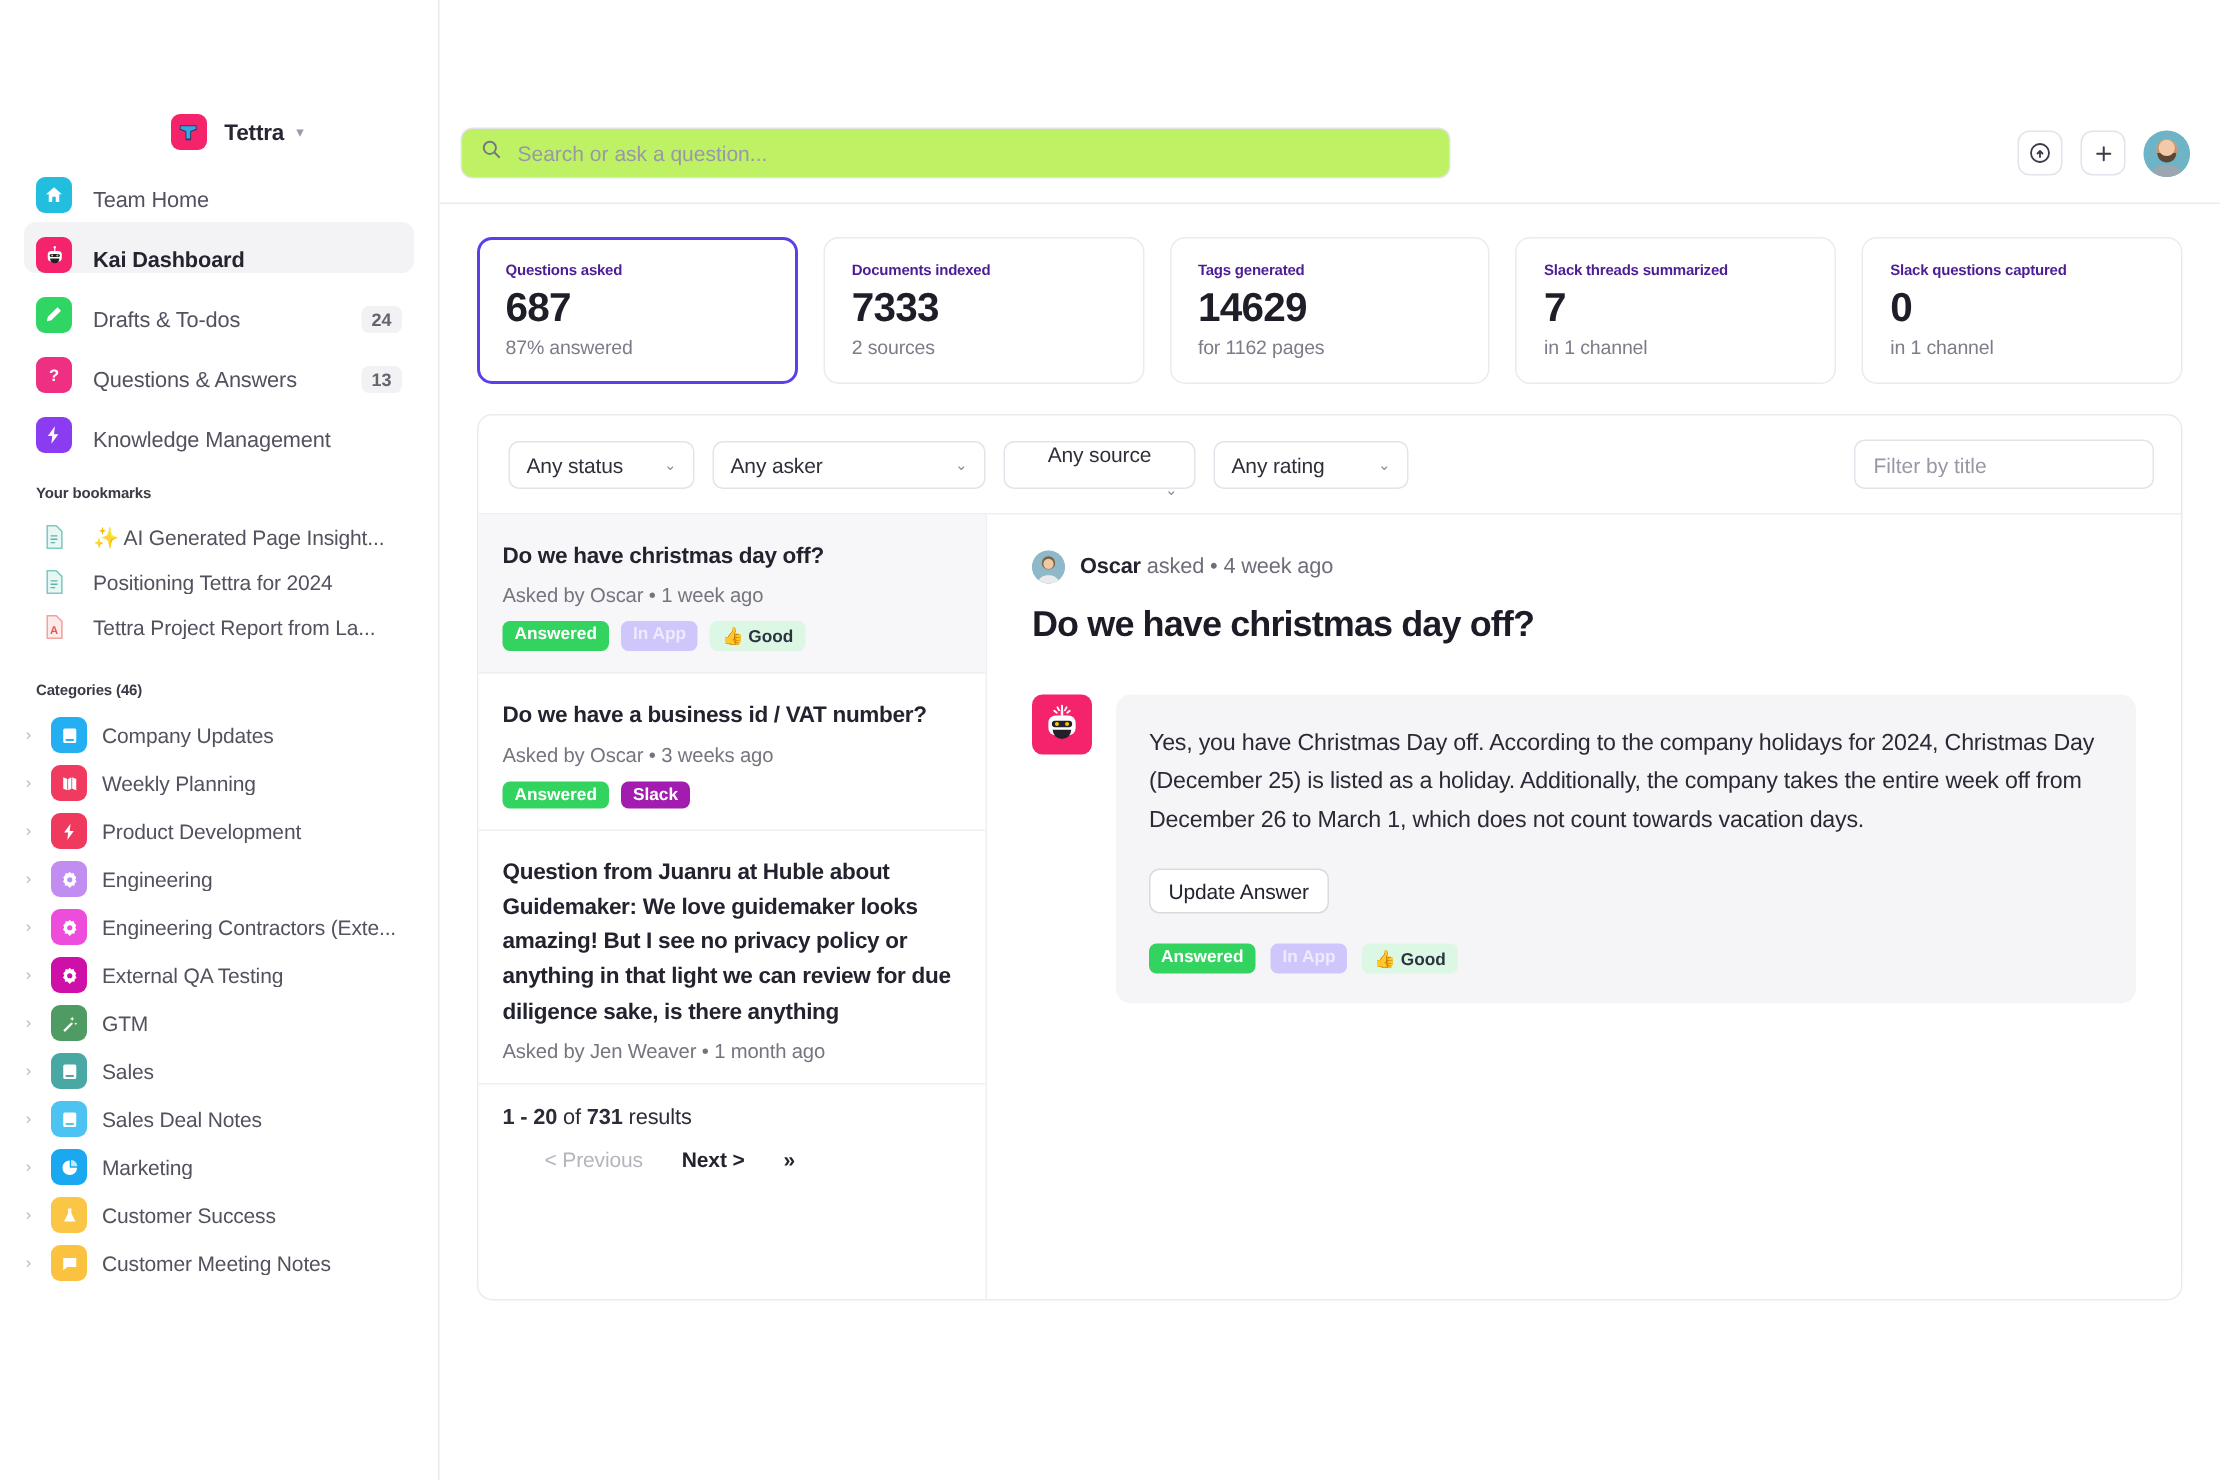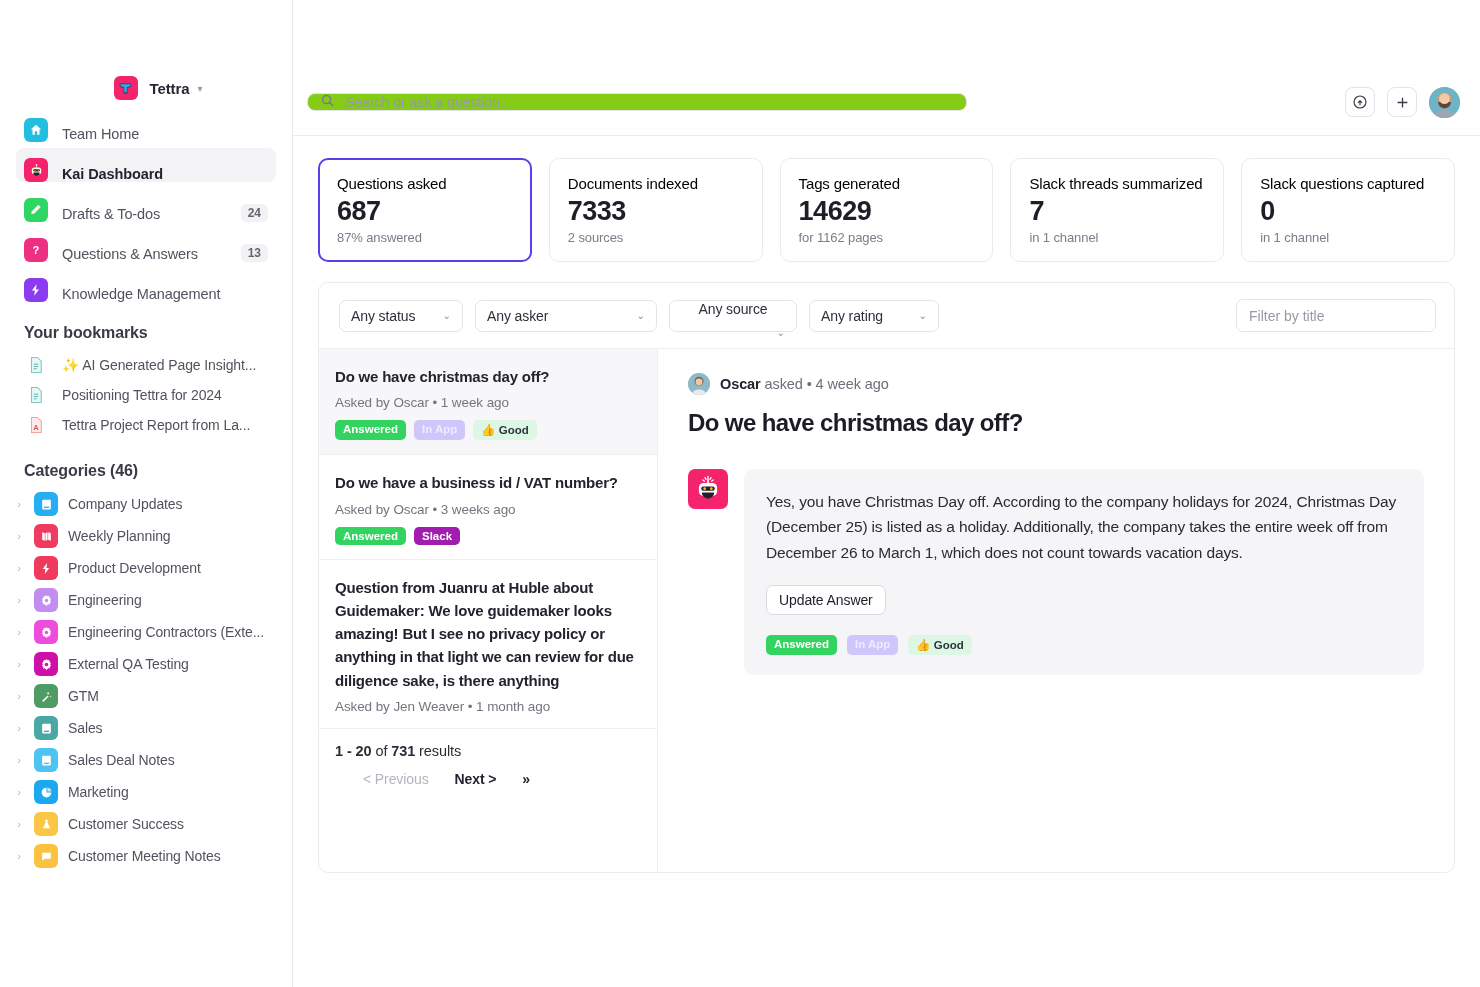--- a/index.html
+++ b/index.html
@@ -44,21 +44,21 @@
   }
   .nav-item .label { font-size: 14.5px; color: #52525f; letter-spacing: -0.1px; }
   .nav-item.active { background: #f3f3f6; }
   .nav-item.active .label { color: #24242f; font-weight: 700; }
   .count {
     margin-left: auto; font-size: 12px; color: #64646f;
     background: #f2f2f5; border-radius: 5px; padding: 2px 7px; font-weight: 600;
   }
 
   .section-title {
-    font-size: 16px; font-weight: 700; color: #3b3b48;
+    font-size: 10px; font-weight: 700; color: #3b3b48;
     padding: 0 24px; margin: 22px 0 8px 0; letter-spacing: -0.1px;
   }
   .bm-item {
     display:flex; align-items:center; gap:14px;
     padding: 0 24px; height: 30px; cursor:pointer;
   }
   .bm-item .label {
     font-size: 14px; color: #52525f; white-space: nowrap;
     overflow: hidden; text-overflow: ellipsis; max-width: 205px; letter-spacing:-0.1px;
   }
@@ -74,21 +74,21 @@
 
   
   .main { flex: 1; display: flex; flex-direction: column; background: #fff; min-width:0; }
   .topbar {
     height: 67px; padding: 0 20px 0 14px;
     display:flex; align-items:center; gap: 14px;
     border-bottom: 1px solid #eceaf1;
     margin-top: 69px;
   }
   .search {
-    flex: 0 0 660px; height: 18px; background:#84cc16;
+    flex: 0 0 660px; height: 34px; background:#bef264;
     border: 1px solid #e4e2ea; border-radius: 8px;
     display:flex; align-items:center; gap: 10px; padding: 0 12px;
   }
   .search input {
     border: none; outline: none; font-size: 14px; color:#3a3a46;
     font-family: "Liberation Sans", sans-serif; width: 100%; background: transparent;
   }
   .search input::placeholder { color:#9898a6; }
   .topbar-right { margin-left:auto; display:flex; align-items:center; gap: 12px; }
   .icon-btn {
@@ -102,21 +102,21 @@
 
   .content { flex:1; padding: 22px 25px 0 25px; overflow:hidden; }
 
   
   .stats { display:flex; gap: 17px; }
   .stat {
     flex:1; border:1px solid #eceaf0; border-radius: 10px;
     padding: 16px 18px 16px 18px; background:#fff; min-width:0; cursor:pointer;
   }
   .stat.selected { border: 2px solid #5b3fe8; padding: 15px 17px 15px 17px; }
-  .stat .t { font-size: 15px; font-weight:400; color:#000000; letter-spacing:-0.15px; white-space:nowrap;}
+  .stat .t { font-size: 10px; font-weight:700; color:#4c1d95; letter-spacing:-0.15px; white-space:nowrap;}
   .stat .v { font-size: 27px; font-weight:800; color:#1e1e29; margin: 4px 0 3px; letter-spacing:-0.5px;}
   .stat .s { font-size: 13px; color:#7c7c8a; letter-spacing:-0.1px;}
 
   
   .panel {
     margin-top: 20px; border:1px solid #eceaf0; border-radius:10px;
     background:#fff; overflow:hidden; height: 591px; display:flex; flex-direction:column;
   }
   .filters {
     display:flex; align-items:center; gap: 12px;

